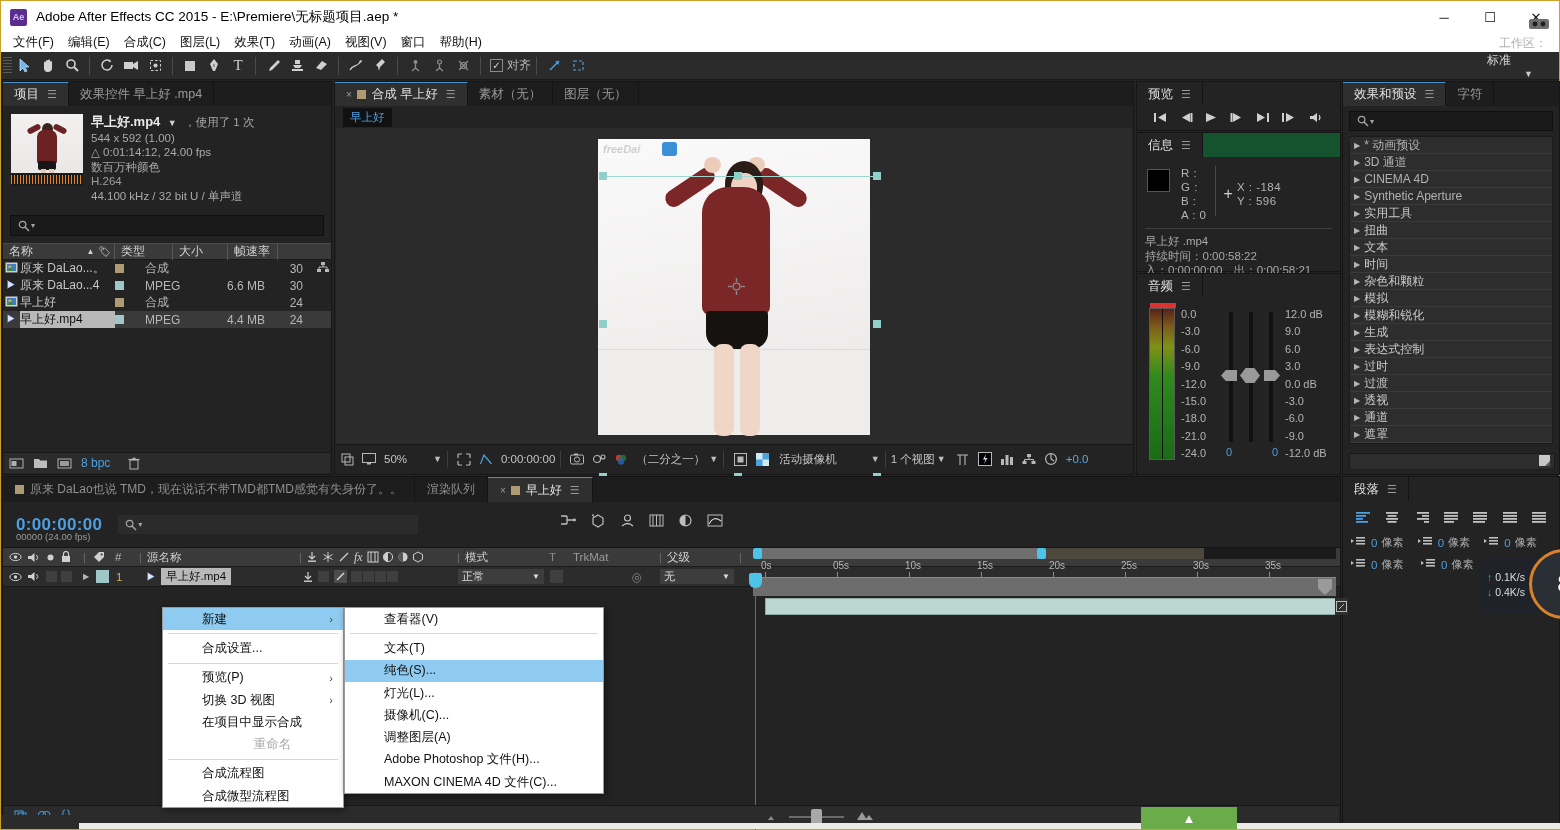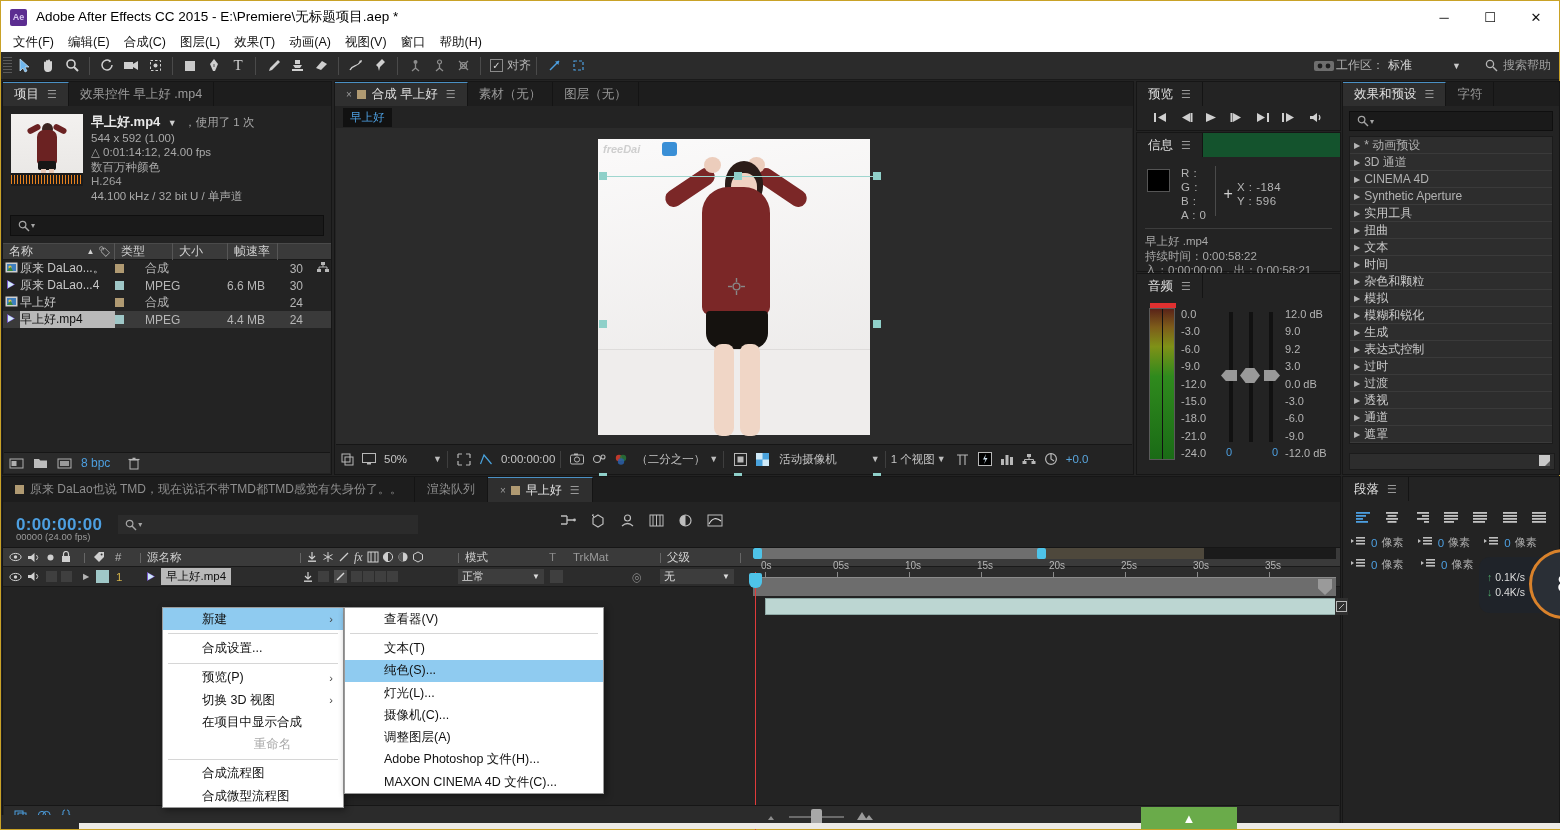--- a/index.html
+++ b/index.html
@@ -30,21 +30,21 @@
   .grip { width:9px;height:18px;margin-left:2px;
     background:repeating-linear-gradient(to bottom,#5a5a5a 0 1px,transparent 1px 3px);}
   .tsep { width:1px;height:18px;background:#4a4a4a;margin:0 5px; }
   .tool { width:24px;height:22px; display:flex;align-items:center;justify-content:center;
     color:#c4c4c4; font-size:13px; }
   .tool svg{display:block}
   .snapbox{display:flex;align-items:center;margin-left:4px;}
   .snapchk{width:13px;height:13px;background:#2b2b2b;border:1px solid #8a8a8a;color:#d8d8d8;
     font-size:10px;display:flex;align-items:center;justify-content:center;margin-right:4px;}
   .snaplbl{font-size:12px;color:#b8b8b8;}
-  .ws-area{margin-left:auto;display:flex;align-items:center;padding-right:8px;}
+  .ws-area{margin-left:auto;display:flex;align-items:flex-end;padding-right:8px;flex-direction:column;}
   .ws-lbl{font-size:12px;color:#b0b0b0;margin-right:4px;}
   .ws-val{font-size:12px;color:#d6d6d6;margin-right:40px;}
   .ws-caret{color:#c9c9c9;font-size:9px;margin-right:18px;}
   .help-inp{font-size:12px;color:#9e9e9e;}
 
   
   .panel { position:absolute; background:#232323; border:1px solid #161616; }
   .ptabs { height:24px; background:#1d1d1d; display:flex; align-items:stretch; }
   .ptab { display:flex;align-items:center;padding:0 11px;font-size:12.5px;color:#9a9a9a;
     background:#1d1d1d; border-right:1px solid #141414;}
@@ -775,21 +775,21 @@
           <div>-9.0</div>
           <div>-12.0</div>
           <div>-15.0</div>
           <div>-18.0</div>
           <div>-21.0</div>
           <div>-24.0</div>
         </div>
       <div class="rticks" id="rticks">
           <div>12.0 dB</div>
           <div>9.0</div>
-          <div>9.2</div>
+          <div>6.0</div>
           <div>3.0</div>
           <div>0.0 dB</div>
           <div>-3.0</div>
           <div>-6.0</div>
           <div>-9.0</div>
           <div>-12.0 dB</div>
         </div>
       <div class="slider" style="left:92px;"></div>
       <div class="slider" style="left:112px;"></div>
       <div class="slider" style="left:132px;"></div>

